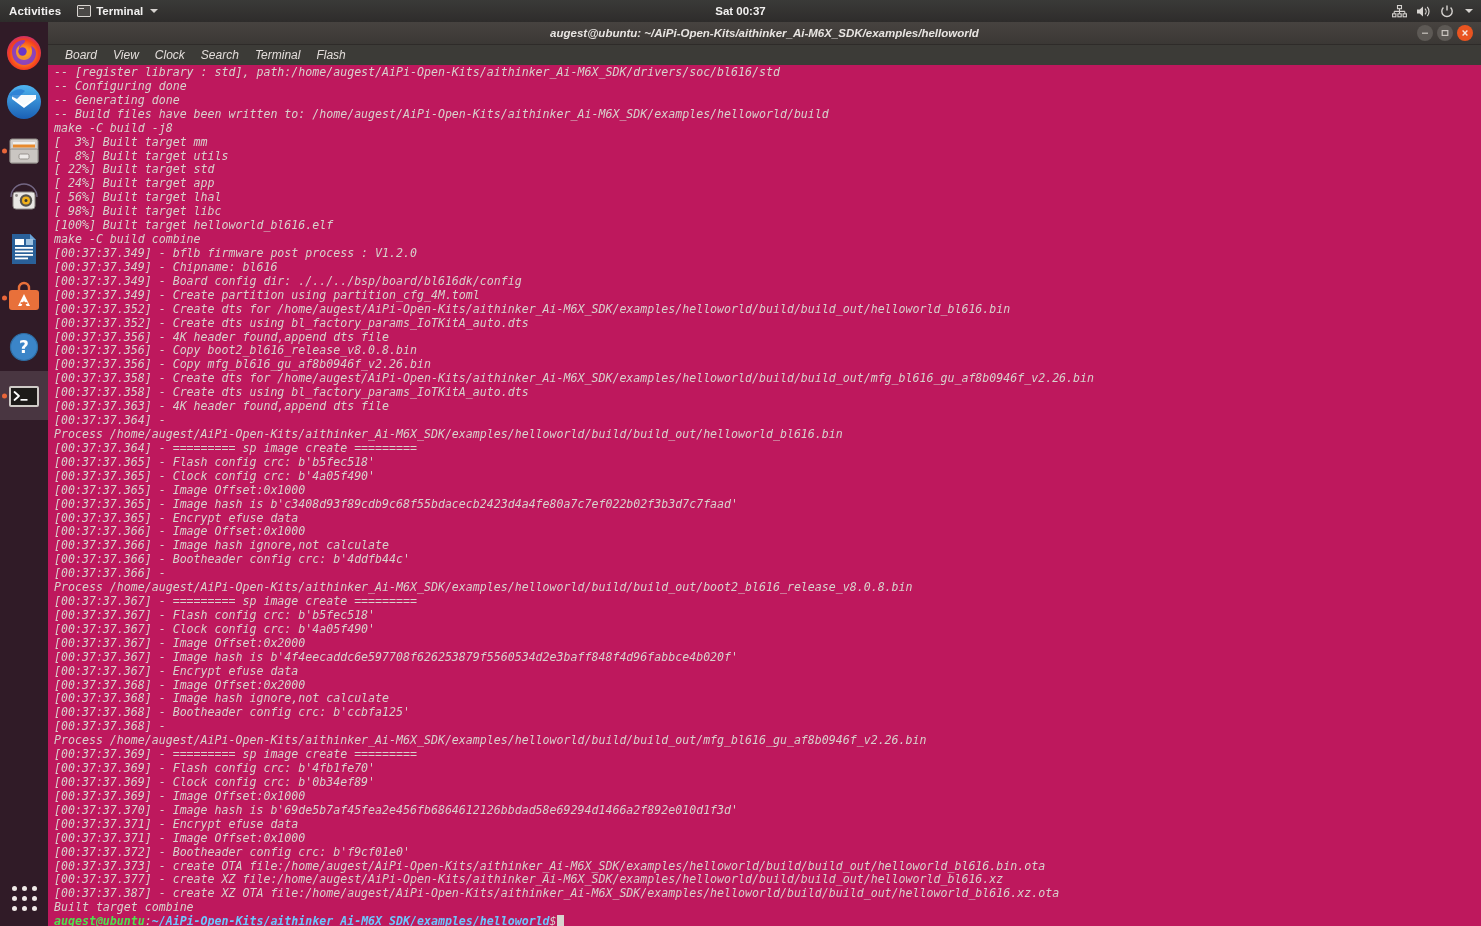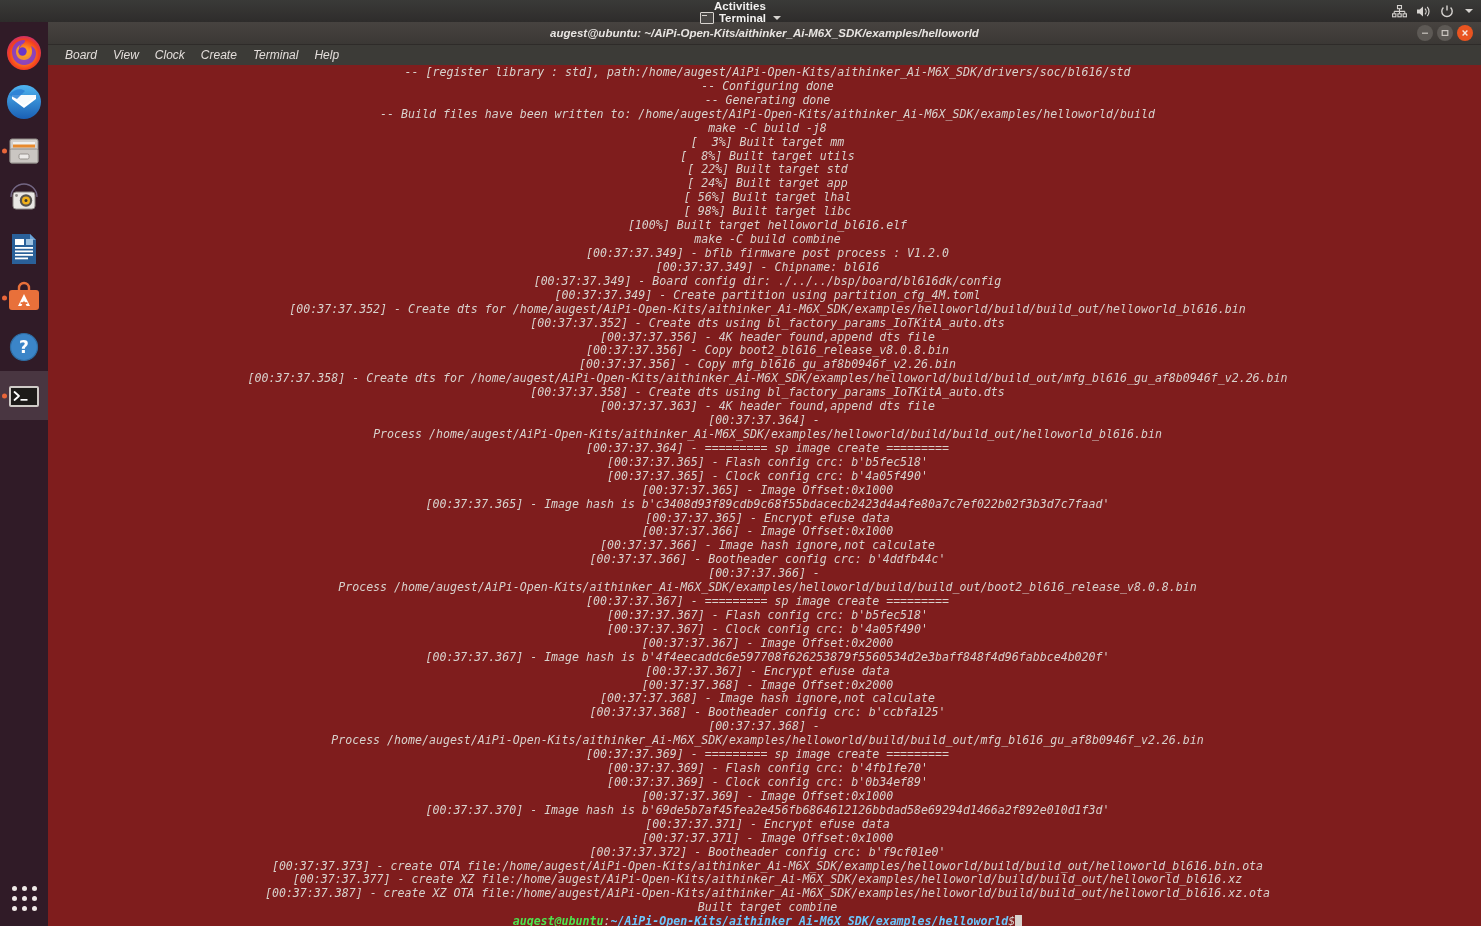--- a/index.html
+++ b/index.html
@@ -11,21 +11,20 @@
   }
   #root { position: relative; width: 1481px; height: 926px; }
 
   
   .topbar {
     position: absolute; top: 0; left: 0; width: 1481px; height: 22px;
     background: linear-gradient(to bottom, #3a3a38 0%, #2e2c2b 100%);
     color: #f2f1f0; font-size: 11.5px; font-weight: bold;
     display: flex; align-items: center;
     z-index: 30;
-    flex-direction: column;
   }
   .topbar .activities { padding: 0 10px 0 9px; letter-spacing: .1px; }
   .topbar .appmenu { display: flex; align-items: center; gap: 5px; padding: 0 6px; }
   .app-icon-sq {
     width: 12px; height: 10px; border: 1.4px solid #d8d4d0; border-radius: 1px;
     position: relative; background: #4a4846;
   }
   .app-icon-sq:after{
     content:""; position:absolute; left:1px; top:1.5px; width:5px; height:1.4px;
     background:#d8d4d0;
@@ -99,24 +98,23 @@
   .menubar {
     height: 20px; width: 1433px;
     background: #3c3b37;
     display: flex; align-items: center;
     padding-left: 9px; gap: 0;
     font-size: 12px; color: #e3dedb;
   }
   .menubar .mi { padding: 0 8px; line-height: 20px; }
   .term {
     width: 1433px; height: 862px;
-    background: #7f1d1d;
+    background: #be185d;
     overflow: hidden;
     position: relative;
-    text-align: center;
   }
   .term-inner {
     padding: 1px 0 0 6px;
     font-family: "DejaVu Sans Mono", "Liberation Mono", monospace;
     font-size: 11.6px;
     line-height: 13.93px;
     color: #d8d2cd;
     white-space: pre;
     letter-spacing: 0px;
   }
@@ -134,20 +132,21 @@
 
 <div id="root">
 
   <div class="topbar">
     <div class="activities">Activities</div>
     <div class="appmenu">
       <span class="app-icon-sq"></span>
       <span>Terminal</span>
       <span class="caret-down"></span>
     </div>
+    <div class="clock">Sat 00:37</div>
     <div class="tray">
       <span>
         <svg width="15" height="13" viewBox="0 0 15 13">
           <rect x="5.5" y="0.5" width="4" height="3.2" fill="none" stroke="#d6d3d0" stroke-width="1.1"></rect>
           <path d="M7.5 3.9 V6.4 M2.2 6.4 H12.8 M2.2 6.4 V8.6 M12.8 6.4 V8.6 M7.5 6.4 V8.6" stroke="#d6d3d0" stroke-width="1.1" fill="none"></path>
           <rect x="0.6" y="8.8" width="3.3" height="3" fill="none" stroke="#d6d3d0" stroke-width="1.1"></rect>
           <rect x="5.9" y="8.8" width="3.3" height="3" fill="none" stroke="#d6d3d0" stroke-width="1.1"></rect>
           <rect x="11.1" y="8.8" width="3.3" height="3" fill="none" stroke="#d6d3d0" stroke-width="1.1"></rect>
         </svg>
       </span>
@@ -317,23 +316,23 @@
               <path d="M2.6 2.6 L7.4 7.4 M7.4 2.6 L2.6 7.4" stroke="#f7e6dd" stroke-width="1.4"></path>
             </svg>
         </span>
       </span>
     </div>
 
     <div class="menubar">
       <span class="mi">Board</span>
       <span class="mi">View</span>
       <span class="mi">Clock</span>
-      <span class="mi">Create</span>
+      <span class="mi">Search</span>
       <span class="mi">Terminal</span>
-      <span class="mi">Help</span>
+      <span class="mi">Flash</span>
     </div>
 
     <div class="term">
       <div class="term-inner" id="term-inner"><div class="ln">-- [register library : std], path:/home/augest/AiPi-Open-Kits/aithinker_Ai-M6X_SDK/drivers/soc/bl616/std</div><div class="ln">-- Configuring done</div><div class="ln">-- Generating done</div><div class="ln">-- Build files have been written to: /home/augest/AiPi-Open-Kits/aithinker_Ai-M6X_SDK/examples/helloworld/build</div><div class="ln">make -C build -j8</div><div class="ln">[  3%] Built target mm</div><div class="ln">[  8%] Built target utils</div><div class="ln">[ 22%] Built target std</div><div class="ln">[ 24%] Built target app</div><div class="ln">[ 56%] Built target lhal</div><div class="ln">[ 98%] Built target libc</div><div class="ln">[100%] Built target helloworld_bl616.elf</div><div class="ln">make -C build combine</div><div class="ln">[00:37:37.349] - bflb firmware post process : V1.2.0</div><div class="ln">[00:37:37.349] - Chipname: bl616</div><div class="ln">[00:37:37.349] - Board config dir: ./../../bsp/board/bl616dk/config</div><div class="ln">[00:37:37.349] - Create partition using partition_cfg_4M.toml</div><div class="ln">[00:37:37.352] - Create dts for /home/augest/AiPi-Open-Kits/aithinker_Ai-M6X_SDK/examples/helloworld/build/build_out/helloworld_bl616.bin</div><div class="ln">[00:37:37.352] - Create dts using bl_factory_params_IoTKitA_auto.dts</div><div class="ln">[00:37:37.356] - 4K header found,append dts file</div><div class="ln">[00:37:37.356] - Copy boot2_bl616_release_v8.0.8.bin</div><div class="ln">[00:37:37.356] - Copy mfg_bl616_gu_af8b0946f_v2.26.bin</div><div class="ln">[00:37:37.358] - Create dts for /home/augest/AiPi-Open-Kits/aithinker_Ai-M6X_SDK/examples/helloworld/build/build_out/mfg_bl616_gu_af8b0946f_v2.26.bin</div><div class="ln">[00:37:37.358] - Create dts using bl_factory_params_IoTKitA_auto.dts</div><div class="ln">[00:37:37.363] - 4K header found,append dts file</div><div class="ln">[00:37:37.364] - </div><div class="ln">Process /home/augest/AiPi-Open-Kits/aithinker_Ai-M6X_SDK/examples/helloworld/build/build_out/helloworld_bl616.bin</div><div class="ln">[00:37:37.364] - ========= sp image create =========</div><div class="ln">[00:37:37.365] - Flash config crc: b'b5fec518'</div><div class="ln">[00:37:37.365] - Clock config crc: b'4a05f490'</div><div class="ln">[00:37:37.365] - Image Offset:0x1000</div><div class="ln">[00:37:37.365] - Image hash is b'c3408d93f89cdb9c68f55bdacecb2423d4a4fe80a7c7ef022b02f3b3d7c7faad'</div><div class="ln">[00:37:37.365] - Encrypt efuse data</div><div class="ln">[00:37:37.366] - Image Offset:0x1000</div><div class="ln">[00:37:37.366] - Image hash ignore,not calculate</div><div class="ln">[00:37:37.366] - Bootheader config crc: b'4ddfb44c'</div><div class="ln">[00:37:37.366] - </div><div class="ln">Process /home/augest/AiPi-Open-Kits/aithinker_Ai-M6X_SDK/examples/helloworld/build/build_out/boot2_bl616_release_v8.0.8.bin</div><div class="ln">[00:37:37.367] - ========= sp image create =========</div><div class="ln">[00:37:37.367] - Flash config crc: b'b5fec518'</div><div class="ln">[00:37:37.367] - Clock config crc: b'4a05f490'</div><div class="ln">[00:37:37.367] - Image Offset:0x2000</div><div class="ln">[00:37:37.367] - Image hash is b'4f4eecaddc6e597708f626253879f5560534d2e3baff848f4d96fabbce4b020f'</div><div class="ln">[00:37:37.367] - Encrypt efuse data</div><div class="ln">[00:37:37.368] - Image Offset:0x2000</div><div class="ln">[00:37:37.368] - Image hash ignore,not calculate</div><div class="ln">[00:37:37.368] - Bootheader config crc: b'ccbfa125'</div><div class="ln">[00:37:37.368] - </div><div class="ln">Process /home/augest/AiPi-Open-Kits/aithinker_Ai-M6X_SDK/examples/helloworld/build/build_out/mfg_bl616_gu_af8b0946f_v2.26.bin</div><div class="ln">[00:37:37.369] - ========= sp image create =========</div><div class="ln">[00:37:37.369] - Flash config crc: b'4fb1fe70'</div><div class="ln">[00:37:37.369] - Clock config crc: b'0b34ef89'</div><div class="ln">[00:37:37.369] - Image Offset:0x1000</div><div class="ln">[00:37:37.370] - Image hash is b'69de5b7af45fea2e456fb6864612126bbdad58e69294d1466a2f892e010d1f3d'</div><div class="ln">[00:37:37.371] - Encrypt efuse data</div><div class="ln">[00:37:37.371] - Image Offset:0x1000</div><div class="ln">[00:37:37.372] - Bootheader config crc: b'f9cf01e0'</div><div class="ln">[00:37:37.373] - create OTA file:/home/augest/AiPi-Open-Kits/aithinker_Ai-M6X_SDK/examples/helloworld/build/build_out/helloworld_bl616.bin.ota</div><div class="ln">[00:37:37.377] - create XZ file:/home/augest/AiPi-Open-Kits/aithinker_Ai-M6X_SDK/examples/helloworld/build/build_out/helloworld_bl616.xz</div><div class="ln">[00:37:37.387] - create XZ OTA file:/home/augest/AiPi-Open-Kits/aithinker_Ai-M6X_SDK/examples/helloworld/build/build_out/helloworld_bl616.xz.ota</div><div class="ln">Built target combine</div><div class="ln"><span class="g">augest@ubuntu</span><span class="w">:</span><span class="b">~/AiPi-Open-Kits/aithinker_Ai-M6X_SDK/examples/helloworld</span><span class="w">$</span><span class="cursor"></span></div></div>
     </div>
 
   </div>
 </div>
 
 </body></html>

